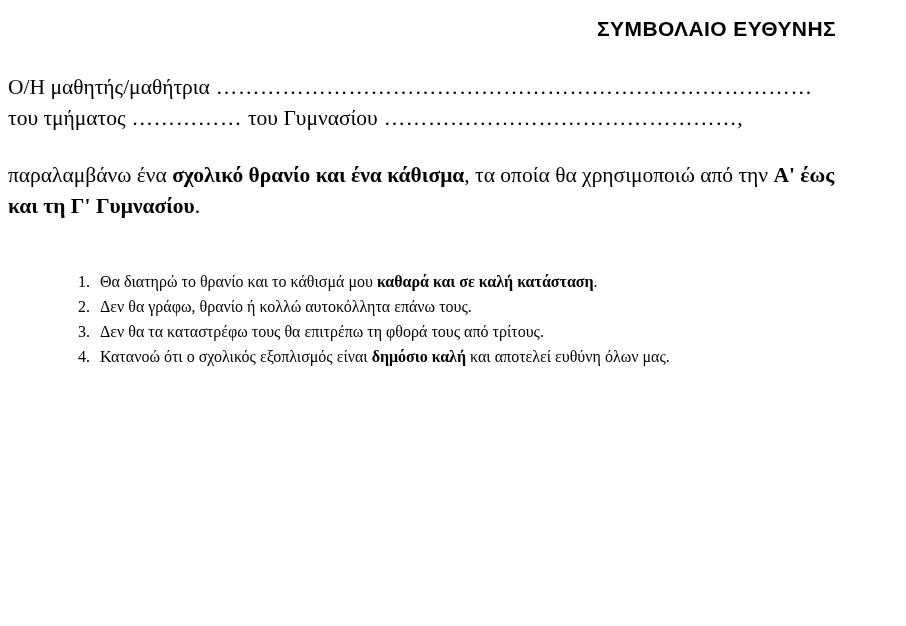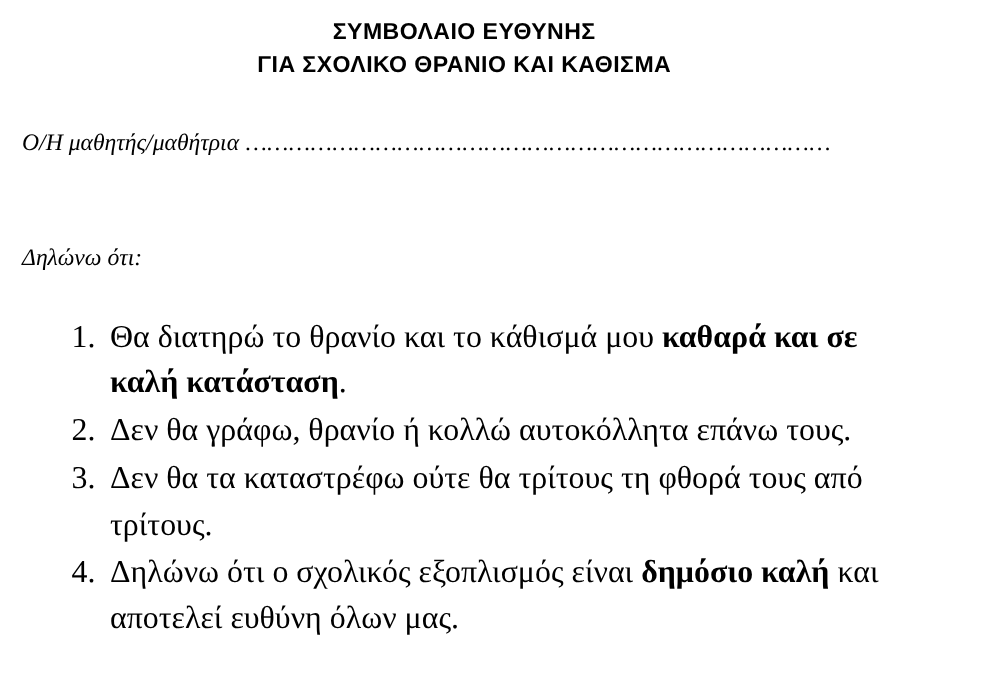--- a/index.html
+++ b/index.html
@@ -15,61 +15,60 @@
     overflow: hidden;
   }
   .page {
     position: relative;
     width: 906px;
     height: 626px;
     box-sizing: border-box;
     padding: 14px 62px 0 8px;
   }
   .title-block {
-    text-align: center;
+    text-align: right;
     font-family: "Liberation Sans", sans-serif;
     font-weight: bold;
     font-size: 21px;
     letter-spacing: 0.4px;
     line-height: 1.42;
     margin: 0 0 0 0;
     padding-right: 8px;
   }
   .title-line {
     display: block;
   }
   .body-text {
     font-family: "Liberation Serif", serif;
     font-size: 21.5px;
     line-height: 1.44;
   }
   .para {
-    margin: 12px;
-    font-style: italic;
+    margin: 0;
   }
   .spacer-lg {
     height: 28px;
   }
   .spacer-md {
     height: 26px;
   }
   .spacer-sm {
     height: 24px;
   }
   .dots {
     letter-spacing: 0.6px;
   }
   b, .bold {
     font-weight: bold;
   }
   ol.list {
     margin: 0;
     padding-left: 86px;
     font-family: "Liberation Serif", serif;
-    font-size: 29px;
+    font-size: 16px;
     line-height: 1.44;
   }
   ol.list li {
     margin: 0 0 2px 0;
     padding-left: 6px;
   }
   ol.list li::marker {
     font-family: "Liberation Serif", serif;
   }
   .li-inner {
@@ -81,50 +80,54 @@
     max-width: 840px;
   }
 </style>
 </head>
 <body>
 
 <div class="page">
 
   <div class="title-block">
     <span class="title-line">ΣΥΜΒΟΛΑΙΟ ΕΥΘΥΝΗΣ</span>
-    <span class="title-line">ΓΙΑ ΣΧΟΛΙΚΟ ΘΡΑΝΙΟ ΚΑΙ ΚΑΘΙΣΜΑ</span>
   </div>
 
   <div class="spacer-lg"></div>
 
   <div class="body-text">
     <p class="para">
       <span>Ο/Η μαθητής/μαθήτρια</span><span class="dots"> ………………………………………………………………………</span>
     </p>
+    <p class="para">
+      <span>του τμήματος</span><span class="dots"> …………… </span><span>του Γυμνασίου</span><span class="dots"> …………………………………………,</span>
+    </p>
   </div>
 
   <div class="spacer-md"></div>
 
+  <div class="body-text">
+    <p class="para">
+      <span class="intro-line"><span>παραλαμβάνω ένα </span><b>σχολικό θρανίο και ένα κάθισμα</b><span>, τα οποία θα χρησιμοποιώ από την </span><b>Α' έως και τη Γ' Γυμνασίου</b><span>.</span></span>
+    </p>
+  </div>
 
   <div class="spacer-sm"></div>
 
-  <div class="body-text">
-    <p class="para">Δηλώνω ότι:</p>
-  </div>
 
   <div class="spacer-sm"></div>
 
   <ol class="list">
     <li>
       <span class="li-inner"><span>Θα διατηρώ το θρανίο και το κάθισμά μου </span><b>καθαρά και σε καλή κατάσταση</b><span>.</span></span>
     </li>
     <li>
       <span class="li-inner"><span>Δεν θα γράφω, θρανίο ή κολλώ αυτοκόλλητα επάνω τους.</span><b></b><span></span></span>
     </li>
     <li>
-      <span class="li-inner"><span>Δεν θα τα καταστρέφω ούτε θα τρίτους τη φθορά τους από τρίτους.</span><b></b><span></span></span>
+      <span class="li-inner"><span>Δεν θα τα καταστρέφω τους θα επιτρέπω τη φθορά τους από τρίτους.</span><b></b><span></span></span>
     </li>
     <li>
-      <span class="li-inner"><span>Δηλώνω ότι ο σχολικός εξοπλισμός είναι </span><b>δημόσιο καλή</b><span> και αποτελεί ευθύνη όλων μας.</span></span>
+      <span class="li-inner"><span>Κατανοώ ότι ο σχολικός εξοπλισμός είναι </span><b>δημόσιο καλή</b><span> και αποτελεί ευθύνη όλων μας.</span></span>
     </li>
   </ol>
 
 </div>
 
 </body></html>

